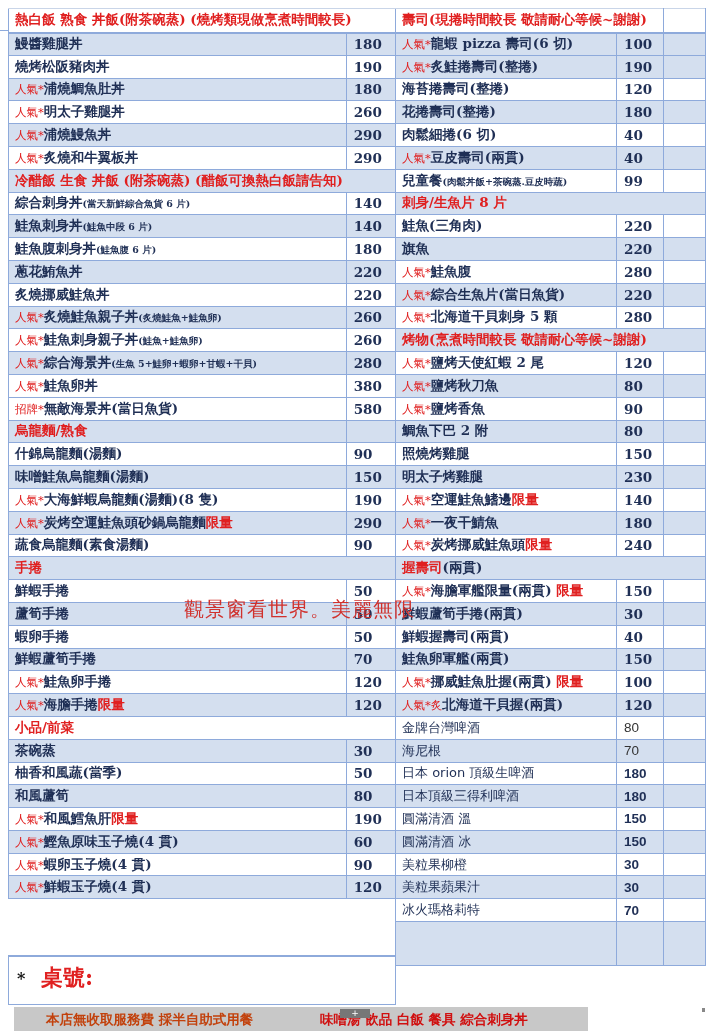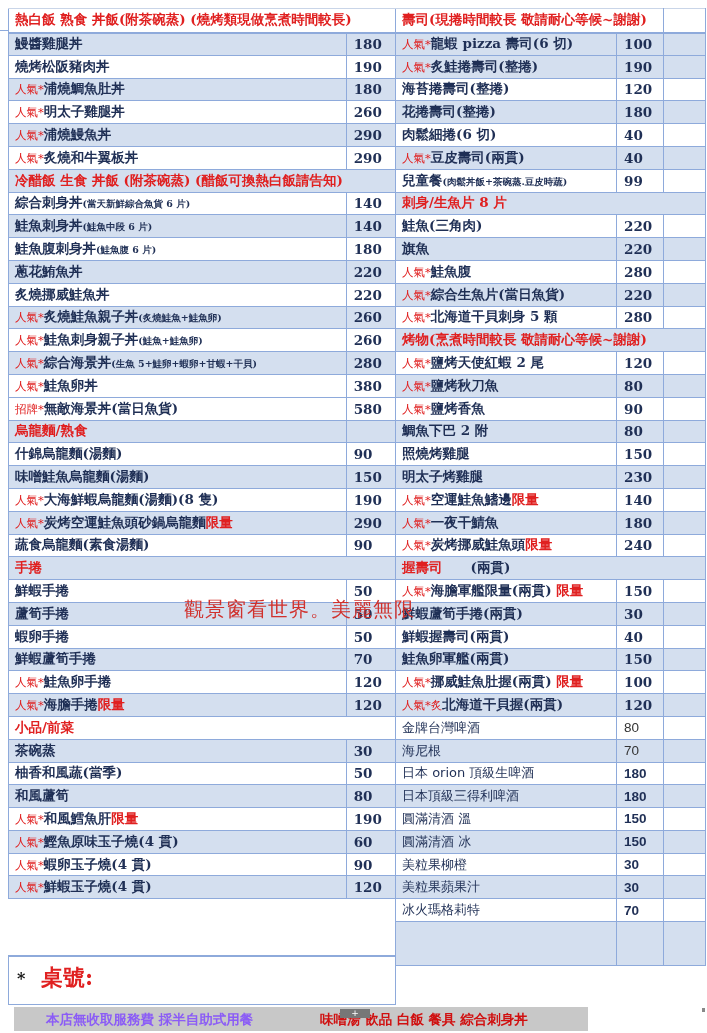--- a/index.html
+++ b/index.html
@@ -16,31 +16,31 @@
   tr.plain td { background:#ffffff; }
   td.price { font-family:"DejaVu Serif", serif; font-weight:bold; color:#1f2f55; padding-left:7px; }
   td.price.sans { font-family:"Liberation Sans", sans-serif; }
   td.price.light { font-weight:normal; color:#333; font-family:"Liberation Sans", sans-serif; }
   tr.header td { color:#e02020; font-weight:bold; }
   tr.topheader td { height:24px; border-top:1px solid #c9d5e8; }
   tr.topheader td.title { border-bottom:2px solid #8eaadb; }
   .tag { color:#e02020; font-size:11.5px; font-weight:normal; }
   .limit { color:#e02020; }
   .note { font-size:9.5px;text-align:center; }
-  .hdr-note { color:#1f2f55;margin-left:28px; }
+  .hdr-note { color:#1f2f55; }
   .thick-row td { border-top:2px solid #8eaadb; }
   .table-row-name { font-family:"DejaVu Sans", sans-serif; font-weight:normal; font-size:13px; }
   .watermark { position:absolute; left:184px; top:596px; color:#d0312d; font-size:20px;
                font-family:"DejaVu Sans", sans-serif; letter-spacing:1px; }
   .table-no { position:absolute; left:8px; top:955px; width:388px; height:50px; border:1px solid #8eaadb; border-top:2px solid #8eaadb; box-sizing:border-box; background:#fff; }
   .table-no .star { position:absolute; left:8px; top:12px; font-size:16px; font-weight:bold; color:#111; }
   .table-no .label { position:absolute; left:32px; top:6px; font-size:22px; color:#e02020; font-weight:bold; }
   .footer { position:absolute; left:14px; top:1007px; width:262px; height:24px; background:#c8c8c8; }
   .footer2 { position:absolute; left:276px; top:1007px; width:312px; height:24px; background:#c8c8c8; }
-  .footer-text { position:absolute; left:46px; top:1011px; font-size:13.5px; color:#8b5cf6;
+  .footer-text { position:absolute; left:46px; top:1011px; font-size:13.5px; color:#c2410c;
                  font-family:"DejaVu Serif", serif; font-weight:bold; white-space:nowrap; }
   .footer-text2 { position:absolute; left:320px; top:1011px; font-size:13.5px; color:#d01010;
                  font-family:"DejaVu Serif", serif; font-weight:bold; white-space:nowrap; }
   .plus-badge { position:absolute; left:340px; top:1009px; width:30px; height:9px; background:#777; color:#fff;
                 font-size:9px; line-height:9px; text-align:center; font-family:"DejaVu Sans", sans-serif; }
   .edge-mark { position:absolute; left:702px; top:1008px; width:3px; height:4px; background:#888; }
   .topline { position:absolute; left:0; top:30px; width:8px; height:1px; background:#8eaadb; }
 </style>
 </head>
 <body>

